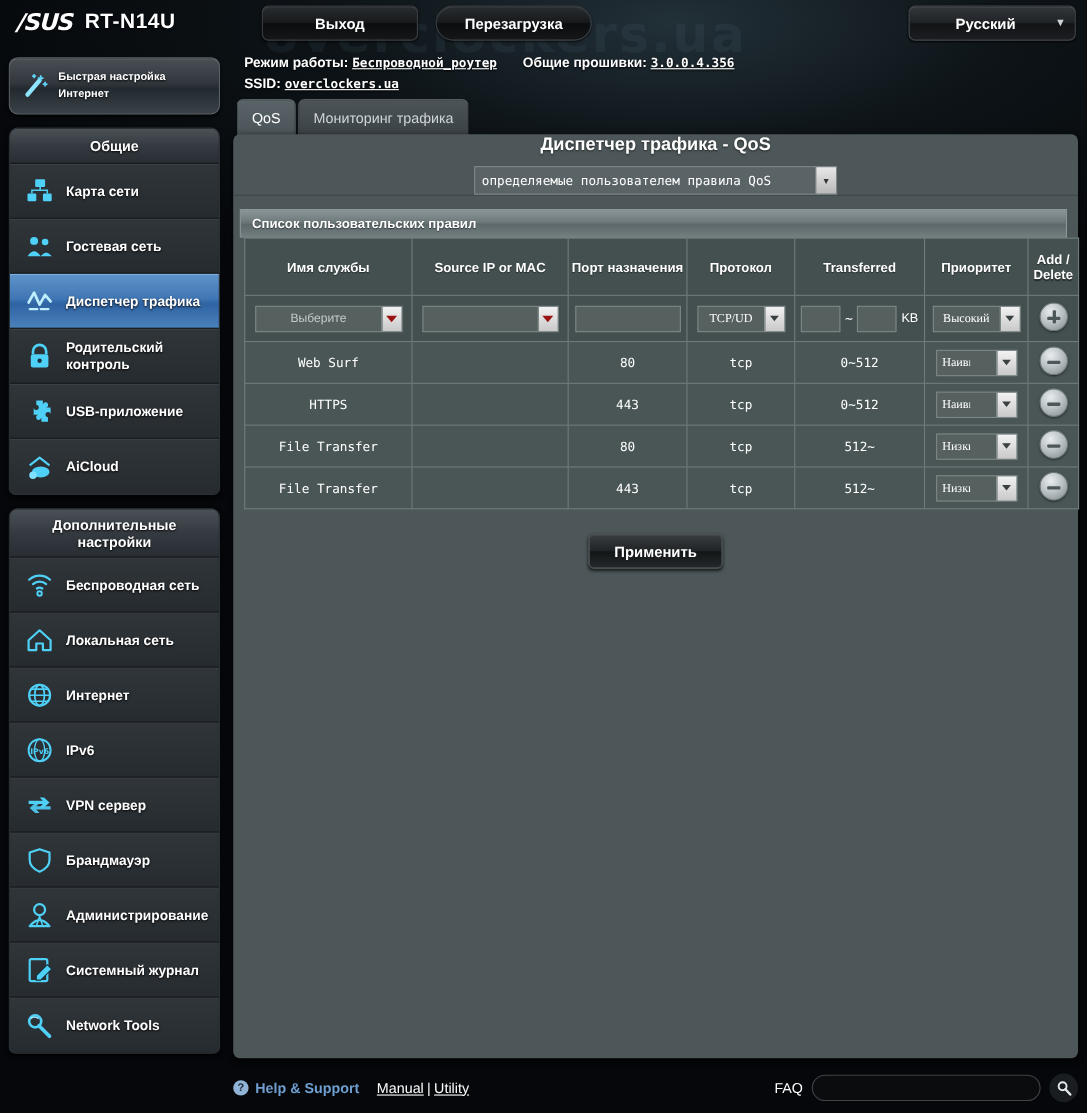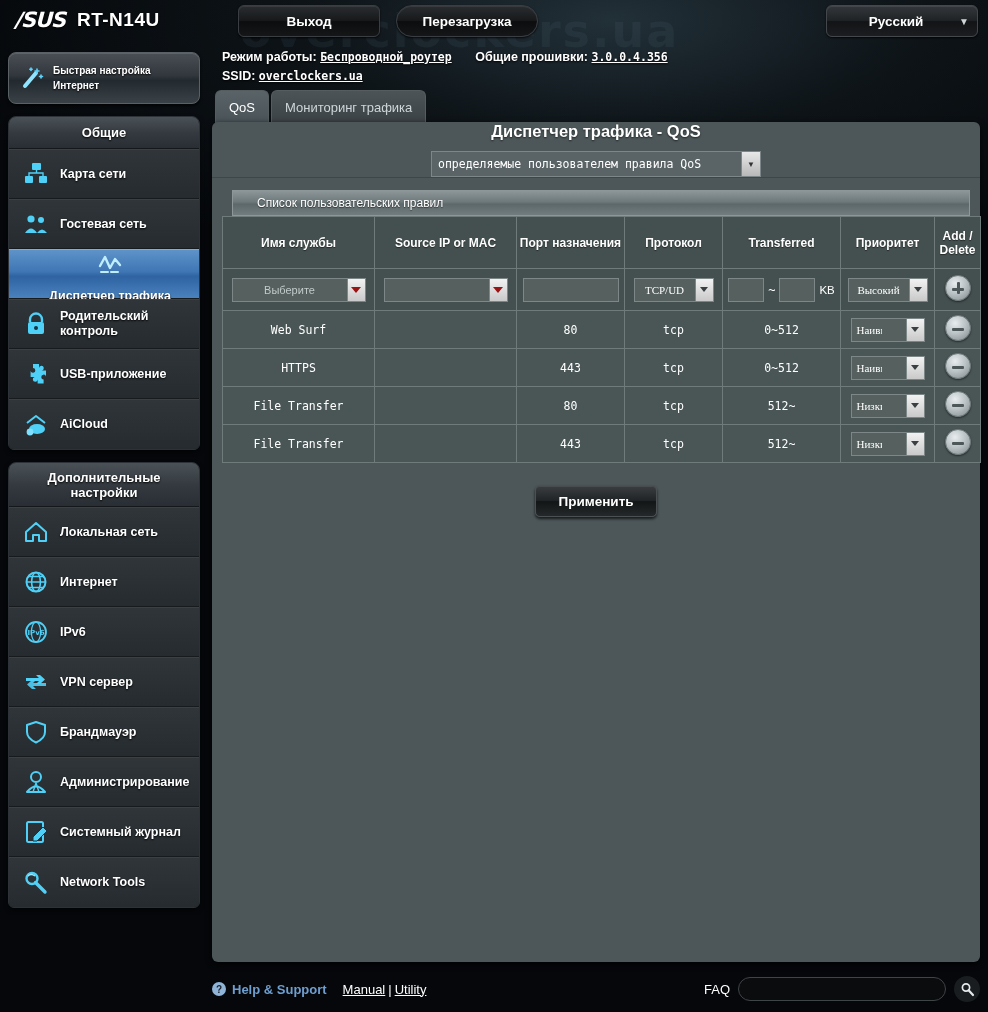--- a/index.html
+++ b/index.html
@@ -109,21 +109,20 @@
     background: linear-gradient(180deg,#2f3539 0%, #262b2f 100%);
     border-bottom: 1px solid #171b1e;
     border-top: 1px solid #3a4045;
     cursor: pointer;
   }
   .navitem:last-child { border-bottom: none; }
   .navitem .label { color:#fff; font-size:12.5px; font-weight:bold; line-height:15px; text-shadow:0 1px 2px #000;}
   .navitem.active {
     background: linear-gradient(180deg,#5e93c9 0%, #3f76b4 45%, #2f63a2 55%, #4a82bd 100%);
     border-top-color: #7aafe0;
-    flex-direction: column;
   }
   .navitem.active::after {
     content: "";
     position: absolute; right: -13px; top: 12px;
     border-top: 13px solid transparent;
     border-bottom: 13px solid transparent;
     border-left: 13px solid #4a82bd;
   }
   .ico { width: 30px; height: 30px; flex: 0 0 30px; display:flex; align-items:center; justify-content:center; }
   .ico svg { display:block; }
@@ -192,26 +191,26 @@
     white-space: nowrap; overflow: hidden;
   }
   .mode-select .mcaret {
     width: 19px; height: 24px; background: linear-gradient(180deg,#e8e8e8,#b8b8b8);
     border-left: 1px solid #7d8789;
     display:flex; align-items:center; justify-content:center;
     color:#333; font-size: 8px;
   }
 
   .listbar {
-    margin: 12px 10px 0 20px;
+    margin: 12px 10px 0 6px;
     height: 26px;
     background: linear-gradient(180deg,#8c9698 0%, #6e797b 45%, #5d686a 55%, #727d7f 100%);
     border: 1px solid #8d9799;
-    display: flex; align-items: center; padding-left: 24px;
-    color: #fff; font-size: 12px; font-weight: normal;
+    display: flex; align-items: center; padding-left: 10px;
+    color: #fff; font-size: 12px; font-weight: bold;
     text-shadow: 0 1px 1px rgba(0,0,0,.5);
   }
 
   table.qos {
     margin: 0 10px; width: 748px;
     border-collapse: collapse;
     table-layout: fixed;
   }
   table.qos th {
     background: #44504f;
@@ -446,20 +445,33 @@
             <circle cx="7" cy="20" r="3.4" fill="#7fe0ff"></circle>
           </svg>
         </span>
         <span class="label">AiCloud</span>
       </div>
     </div>
 
     <div class="navgroup">
       <div class="navgroup-title two">Дополнительные настройки</div>
 
+      <div class="navitem">
+        <span class="ico">
+          <svg width="26" height="26" viewBox="0 0 26 26">
+            <g stroke="#4fd0f7" fill="none" stroke-width="2" stroke-linecap="round">
+              <path d="M3.5 8 a14 14 0 0 1 19 0"></path>
+              <path d="M7 12 a9 9 0 0 1 12 0"></path>
+              <path d="M10.5 16 a4.5 4.5 0 0 1 5 0"></path>
+            </g>
+            <circle cx="13" cy="20.5" r="2" fill="none" stroke="#4fd0f7" stroke-width="1.8"></circle>
+          </svg>
+        </span>
+        <span class="label">Беспроводная сеть</span>
+      </div>
 
       <div class="navitem">
         <span class="ico">
           <svg width="26" height="26" viewBox="0 0 26 26">
             <path d="M3 13 L13 4 L23 13 v9 h-7 v-6 h-6 v6 H3 z" fill="none" stroke="#4fd0f7" stroke-width="2" stroke-linejoin="round"></path>
           </svg>
         </span>
         <span class="label">Локальная сеть</span>
       </div>
 

